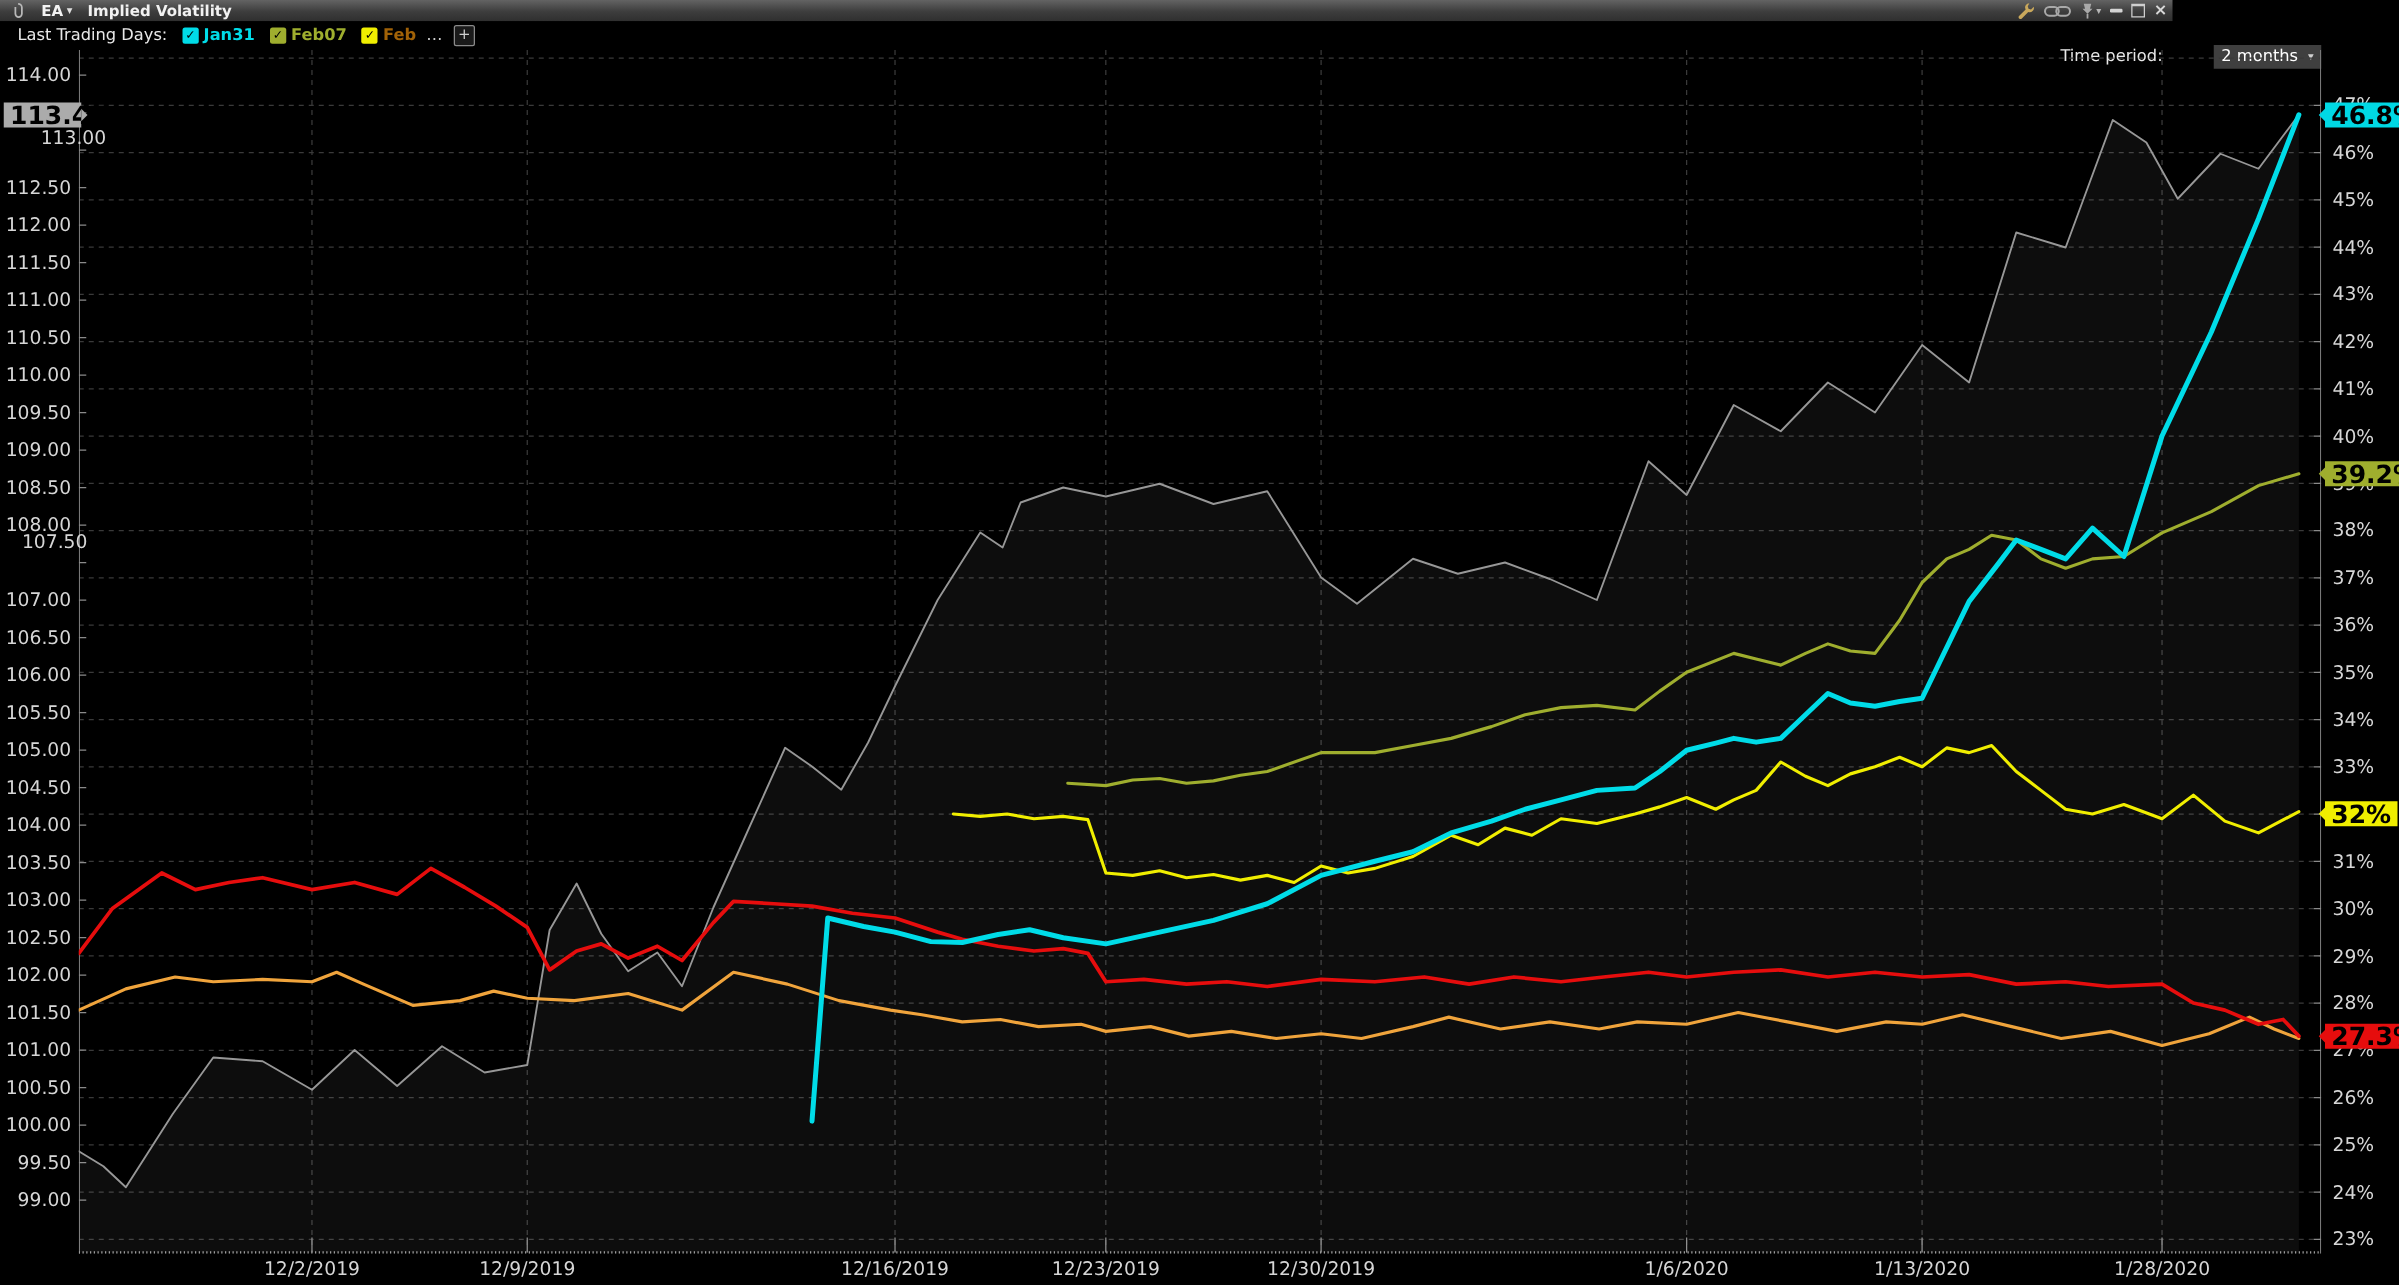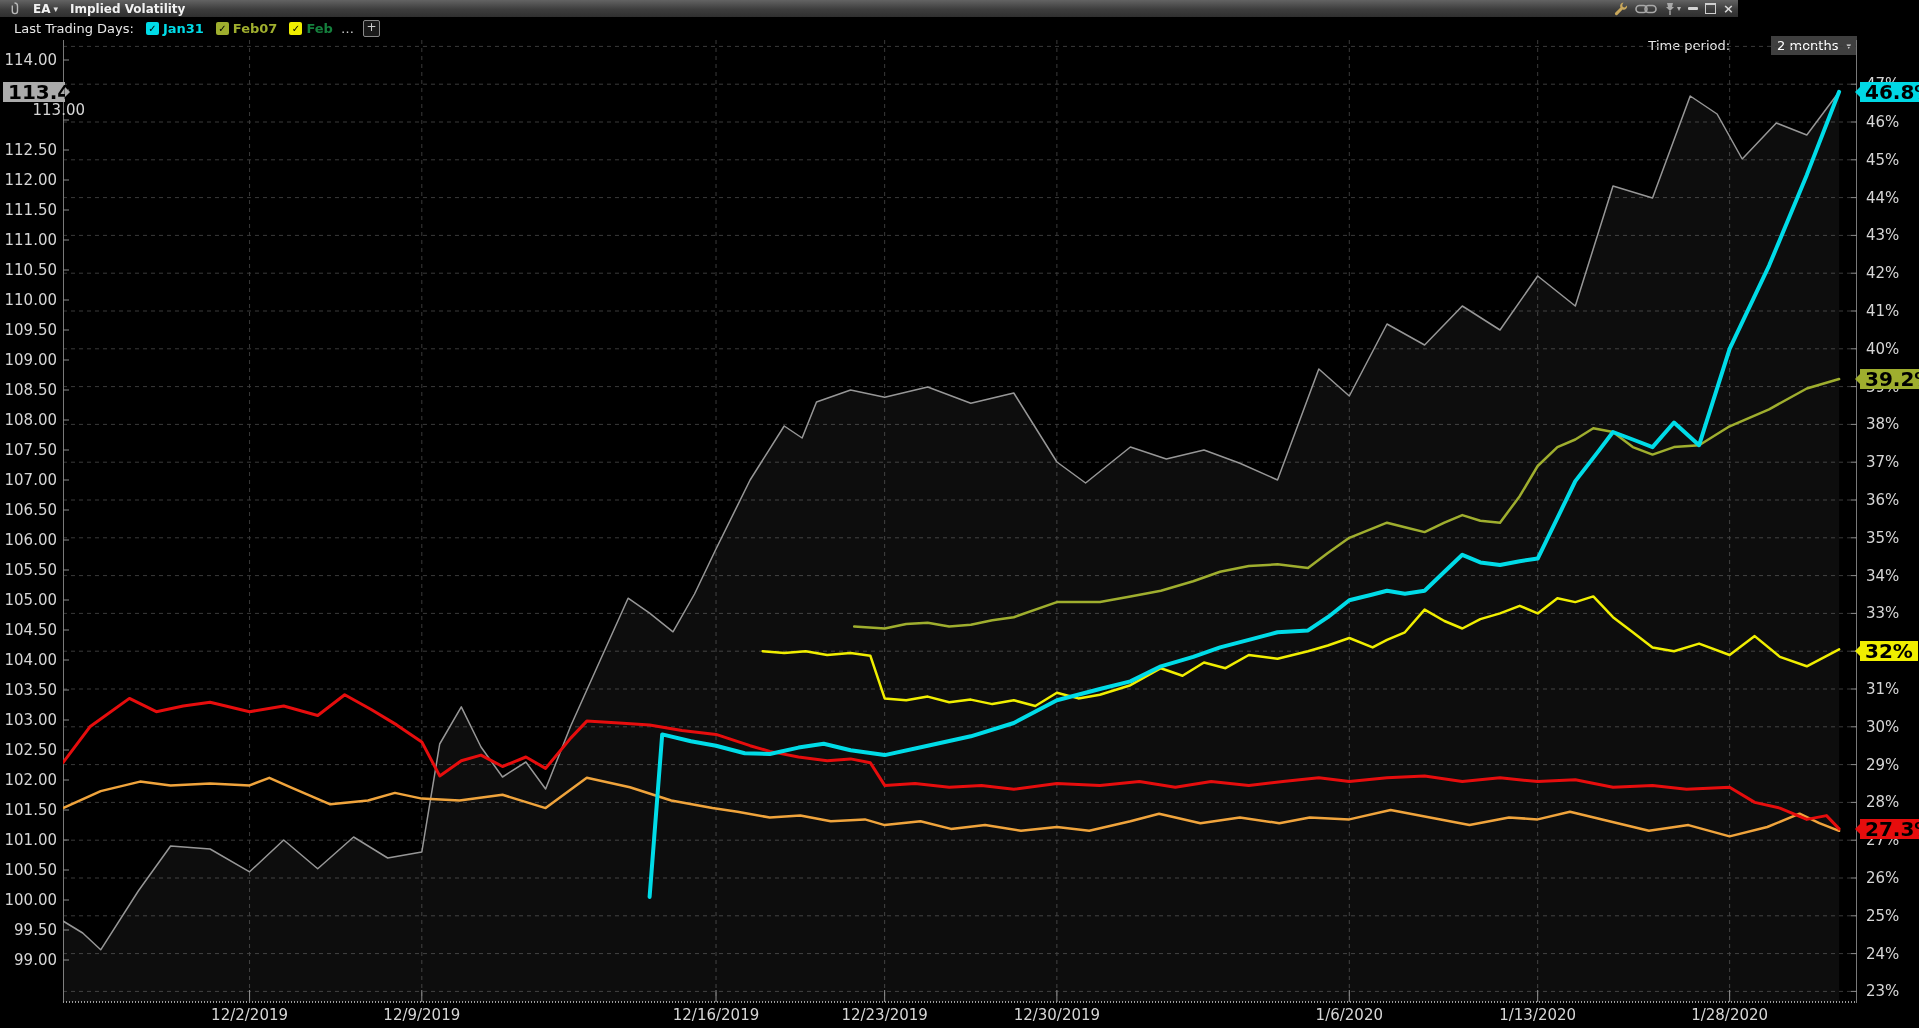--- a/index.html
+++ b/index.html
@@ -92,21 +92,21 @@
   <span class="toggle">
     <span class="cbox" id="cb0" style="background: rgb(0, 220, 232);">✓</span>
     <span id="cl0" style="color: rgb(0, 220, 232);">Jan31</span>
   </span>
   <span class="toggle">
     <span class="cbox" id="cb1" style="background: rgb(159, 174, 46);">✓</span>
     <span id="cl1" style="color: rgb(159, 174, 46);">Feb07</span>
   </span>
   <span class="toggle">
     <span class="cbox" id="cb2" style="background: rgb(240, 238, 0);">✓</span>
-    <span id="cl2" style="color: #15803d;">Feb</span>
+    <span id="cl2" style="color: #a16207;">Feb</span>
   </span>
 
   <span class="dots">…</span>
   <span class="addbtn">+</span>
 
   <span class="timeperiod">
     <span class="tplbl">Time period:</span>
     <span class="dropdown">
       <span>2 months</span>
       <span class="dcaret">▾</span>
@@ -235,21 +235,21 @@
     <div class="axlab left" style="top: 741px;">102.50</div>
     <div class="axlab left" style="top: 711px;">103.00</div>
     <div class="axlab left" style="top: 681px;">103.50</div>
     <div class="axlab left" style="top: 651px;">104.00</div>
     <div class="axlab left" style="top: 621px;">104.50</div>
     <div class="axlab left" style="top: 591px;">105.00</div>
     <div class="axlab left" style="top: 561px;">105.50</div>
     <div class="axlab left" style="top: 531px;">106.00</div>
     <div class="axlab left" style="top: 501px;">106.50</div>
     <div class="axlab left" style="top: 471px;">107.00</div>
-    <div class="axlab left" style="top: 441px;">107.50</div>
+    <div class="axlab left" style="top: 424px; padding-left: 13px;">107.50</div>
     <div class="axlab left" style="top: 411px;">108.00</div>
     <div class="axlab left" style="top: 381px;">108.50</div>
     <div class="axlab left" style="top: 351px;">109.00</div>
     <div class="axlab left" style="top: 321px;">109.50</div>
     <div class="axlab left" style="top: 291px;">110.00</div>
     <div class="axlab left" style="top: 261px;">110.50</div>
     <div class="axlab left" style="top: 231px;">111.00</div>
     <div class="axlab left" style="top: 201px;">111.50</div>
     <div class="axlab left" style="top: 171px;">112.00</div>
     <div class="axlab left" style="top: 141px;">112.50</div>

